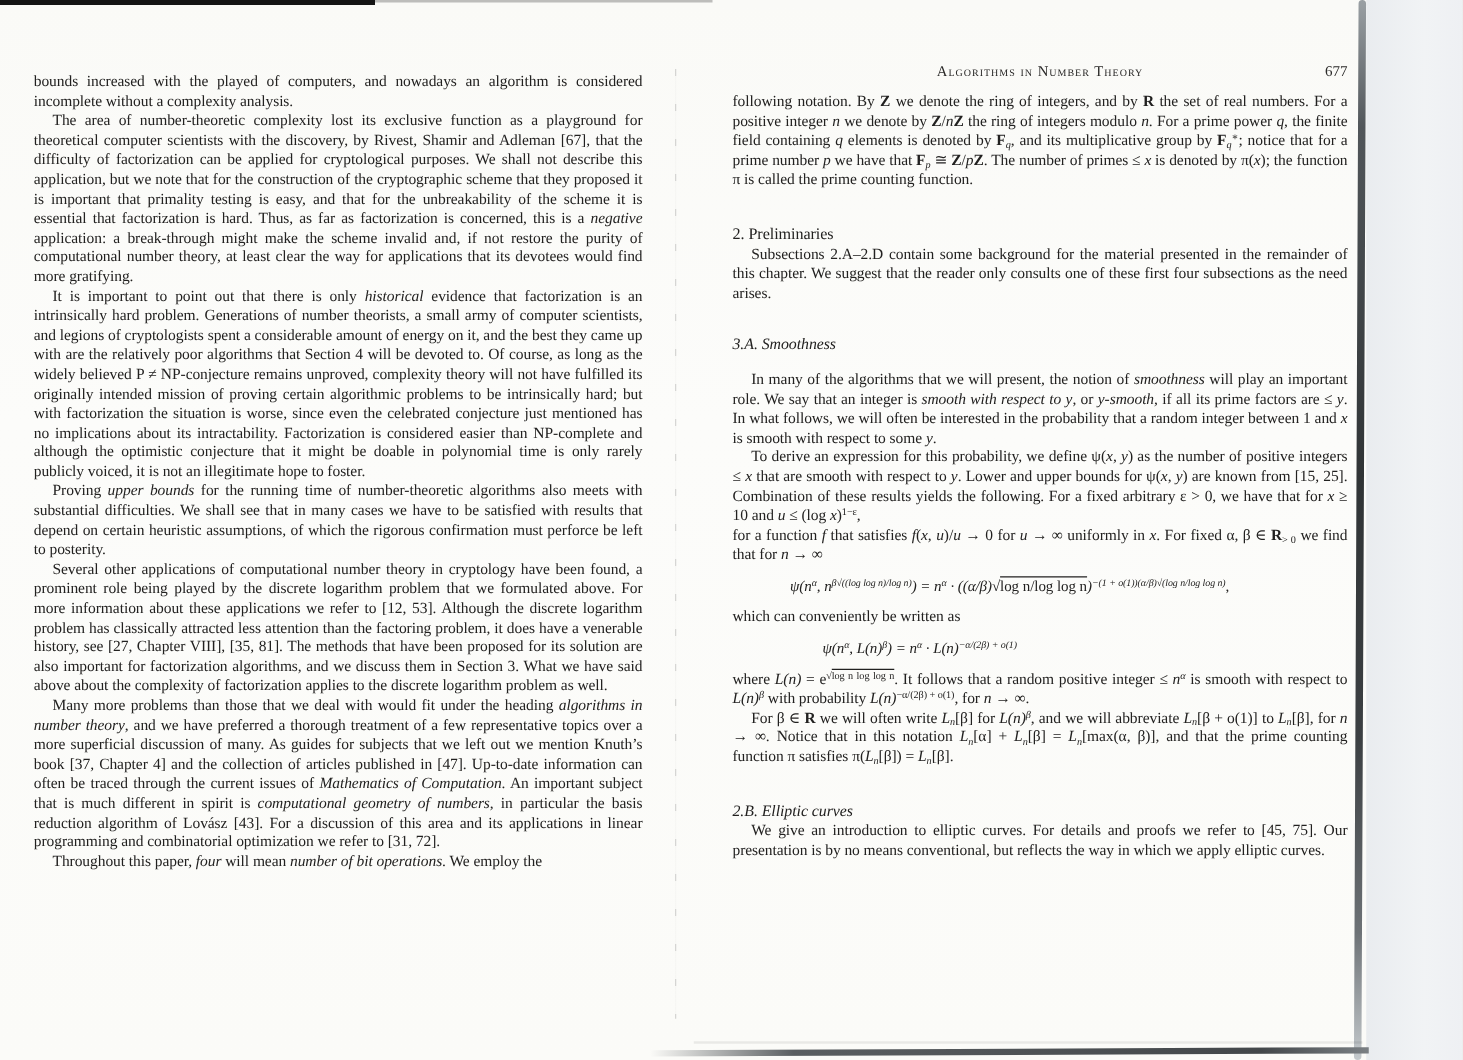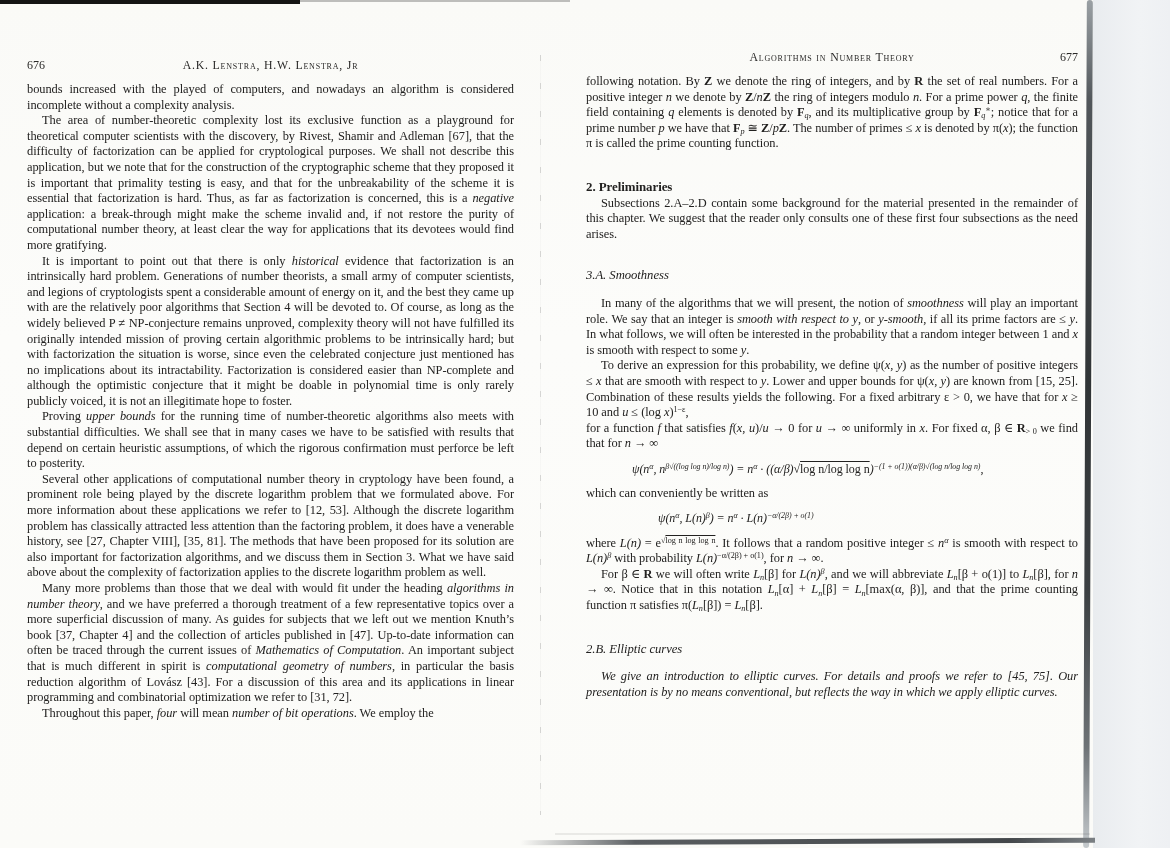--- a/index.html
+++ b/index.html
@@ -30,21 +30,21 @@
   .page-right{left:586px;top:50px;width:492px;}
   .pagehead{display:flex;align-items:baseline;margin-bottom:9px;}
   .runhead{flex:1;text-align:center;font-variant:small-caps;letter-spacing:0.8px;
     font-size:11.8px;color:#2a2928;}
   .pagenum{width:42px;font-size:12px;color:#2a2928;}
   .pagenum.right{text-align:right;}
   .headspacer{width:42px;}
   .pagebody{font-size:12.4px;line-height:15.6px;letter-spacing:-0.05px;}
   .para{margin:0;text-align:justify;}
   .para.ind{text-indent:15px;}
-  .sect{font-weight:bold;font-size:12.9px;}
+  .sect{font-weight:normal;font-size:12.9px;}
   .subsect{font-style:italic;font-size:12.7px;}
   .formula{font-style:italic;font-size:12px;margin:7px 0;white-space:nowrap;}
   
   .it{font-style:italic;}
   .bd{font-weight:bold;}
   .rm{font-style:normal;}
   .sp{font-size:0.66em;line-height:0;position:relative;top:-0.5em;}
   .sb{font-size:0.66em;line-height:0;position:relative;top:0.28em;}
   .ov{text-decoration:overline;}
 </style>
@@ -55,25 +55,20 @@
 
   <div class="artifact top-bar"></div>
   <div class="artifact top-bar2"></div>
   <div class="artifact scanner-strip"></div>
   <div class="artifact edge-line"></div>
   <div class="artifact bottom-faint"></div>
   <div class="artifact bottom-bar"></div>
   <div class="artifact gutter-line"></div>
 
   <div class="page page-left">
-    <div class="pagehead">
-      <span class="pagenum">676</span>
-      <span class="runhead">A.K. Lenstra, H.W. Lenstra, Jr</span>
-      <span class="headspacer"></span>
-    </div>
     <div class="pagebody" id="body-left">
         <p class="para">bounds increased with the played of computers, and nowadays an algorithm is considered incomplete without a complexity analysis.</p>
         <p class="para ind">The area of number-theoretic complexity lost its exclusive function as a playground for theoretical computer scientists with the discovery, by Rivest, Shamir and Adleman [67], that the difficulty of factorization can be applied for cryptological purposes. We shall not describe this application, but we note that for the construction of the cryptographic scheme that they proposed it is important that primality testing is easy, and that for the unbreakability of the scheme it is essential that factorization is hard. Thus, as far as factorization is concerned, this is a <span class="it">negative</span> application: a break-through might make the scheme invalid and, if not restore the purity of computational number theory, at least clear the way for applications that its devotees would find more gratifying.</p>
         <p class="para ind">It is important to point out that there is only <span class="it">historical</span> evidence that factorization is an intrinsically hard problem. Generations of number theorists, a small army of computer scientists, and legions of cryptologists spent a considerable amount of energy on it, and the best they came up with are the relatively poor algorithms that Section 4 will be devoted to. Of course, as long as the widely believed P ≠ NP-conjecture remains unproved, complexity theory will not have fulfilled its originally intended mission of proving certain algorithmic problems to be intrinsically hard; but with factorization the situation is worse, since even the celebrated conjecture just mentioned has no implications about its intractability. Factorization is considered easier than NP-complete and although the optimistic conjecture that it might be doable in polynomial time is only rarely publicly voiced, it is not an illegitimate hope to foster.</p>
         <p class="para ind">Proving <span class="it">upper bounds</span> for the running time of number-theoretic algorithms also meets with substantial difficulties. We shall see that in many cases we have to be satisfied with results that depend on certain heuristic assumptions, of which the rigorous confirmation must perforce be left to posterity.</p>
         <p class="para ind">Several other applications of computational number theory in cryptology have been found, a prominent role being played by the discrete logarithm problem that we formulated above. For more information about these applications we refer to [12, 53]. Although the discrete logarithm problem has classically attracted less attention than the factoring problem, it does have a venerable history, see [27, Chapter VIII], [35, 81]. The methods that have been proposed for its solution are also important for factorization algorithms, and we discuss them in Section 3. What we have said above about the complexity of factorization applies to the discrete logarithm problem as well.</p>
         <p class="para ind">Many more problems than those that we deal with would fit under the heading <span class="it">algorithms in number theory</span>, and we have preferred a thorough treatment of a few representative topics over a more superficial discussion of many. As guides for subjects that we left out we mention Knuth’s book [37, Chapter 4] and the collection of articles published in [47]. Up-to-date information can often be traced through the current issues of <span class="it">Mathematics of Computation</span>. An important subject that is much different in spirit is <span class="it">computational geometry of numbers</span>, in particular the basis reduction algorithm of Lovász [43]. For a discussion of this area and its applications in linear programming and combinatorial optimization we refer to [31, 72].</p>
         <p class="para ind">Throughout this paper, <span class="it">four</span> will mean <span class="it">number of bit operations</span>. We employ the</p>
       </div>
   </div>
@@ -91,17 +86,17 @@
         <div class="subsect" style="margin-top: 26px;">3.A.  Smoothness</div>
         <p class="para ind" style="margin-top: 12px;">In many of the algorithms that we will present, the notion of <span class="it">smoothness</span> will play an important role. We say that an integer is <span class="it">smooth with respect to y</span>, or <span class="it">y-smooth</span>, if all its prime factors are ≤ <span class="it">y</span>. In what follows, we will often be interested in the probability that a random integer between 1 and <span class="it">x</span> is smooth with respect to some <span class="it">y</span>.</p>
         <p class="para ind">To derive an expression for this probability, we define ψ(<span class="it">x</span>, <span class="it">y</span>) as the number of positive integers ≤ <span class="it">x</span> that are smooth with respect to <span class="it">y</span>. Lower and upper bounds for ψ(<span class="it">x</span>, <span class="it">y</span>) are known from [15, 25]. Combination of these results yields the following. For a fixed arbitrary ε &gt; 0, we have that for <span class="it">x</span> ≥ 10 and <span class="it">u</span> ≤ (log <span class="it">x</span>)<span class="sp">1−ε</span>,</p>
         <p class="para">for a function <span class="it">f</span> that satisfies <span class="it">f</span>(<span class="it">x</span>, <span class="it">u</span>)/<span class="it">u</span> → 0 for <span class="it">u</span> → ∞ uniformly in <span class="it">x</span>. For fixed α, β ∈ <span class="bd">R</span><span class="sb">&gt; 0</span> we find that for <span class="it">n</span> → ∞</p>
         <div class="formula" style="margin-top: 10px; padding-left: 46px;"><span class="it">ψ(n</span><span class="it sp">α</span><span class="it">, n</span><span class="sp">β√((log log n)/log n)</span><span class="it">) = n</span><span class="it sp">α</span><span class="it"> · ((α/β)</span><span class="rm">√</span><span class="rm ov">log n/log log n</span><span class="it">)</span><span class="sp">−(1 + o(1))(α/β)√(log n/log log n)</span><span class="rm">,</span></div>
         <p class="para" style="margin-top: 9px;">which can conveniently be written as</p>
         <div class="formula" style="margin-top: 9px; padding-left: 72px;"><span class="it">ψ(n</span><span class="it sp">α</span><span class="it">, L(n)</span><span class="it sp">β</span><span class="it">) = n</span><span class="it sp">α</span><span class="it"> · L(n)</span><span class="sp">−α/(2β) + o(1)</span></div>
         <p class="para" style="margin-top: 9px;">where <span class="it">L(n)</span> = e<span class="sp">√</span><span class="sp ov">log n log log n</span>. It follows that a random positive integer ≤ <span class="it">n</span><span class="it sp">α</span> is smooth with respect to <span class="it">L(n)</span><span class="it sp">β</span> with probability <span class="it">L(n)</span><span class="sp">−α/(2β) + o(1)</span>, for <span class="it">n</span> → ∞.</p>
         <p class="para ind">For β ∈ <span class="bd">R</span> we will often write <span class="it">L</span><span class="it sb">n</span>[β] for <span class="it">L(n)</span><span class="it sp">β</span>, and we will abbreviate <span class="it">L</span><span class="it sb">n</span>[β + o(1)] to <span class="it">L</span><span class="it sb">n</span>[β], for <span class="it">n</span> → ∞. Notice that in this notation <span class="it">L</span><span class="it sb">n</span>[α] + <span class="it">L</span><span class="it sb">n</span>[β] = <span class="it">L</span><span class="it sb">n</span>[max(α, β)], and that the prime counting function π satisfies π(<span class="it">L</span><span class="it sb">n</span>[β]) = <span class="it">L</span><span class="it sb">n</span>[β].</p>
         <div class="subsect" style="margin-top: 28px;">2.B.  Elliptic curves</div>
-        <p class="para ind" style="margin-top: 12px; font-style: italic;">We give an introduction to elliptic curves. For details and proofs we refer to [45, 75]. Our presentation is by no means conventional, but reflects the way in which we apply elliptic curves.</p>
+        <p class="para ind" style="">We give an introduction to elliptic curves. For details and proofs we refer to [45, 75]. Our presentation is by no means conventional, but reflects the way in which we apply elliptic curves.</p>
       </div>
   </div>
 
 </div>
 
 </body></html>

